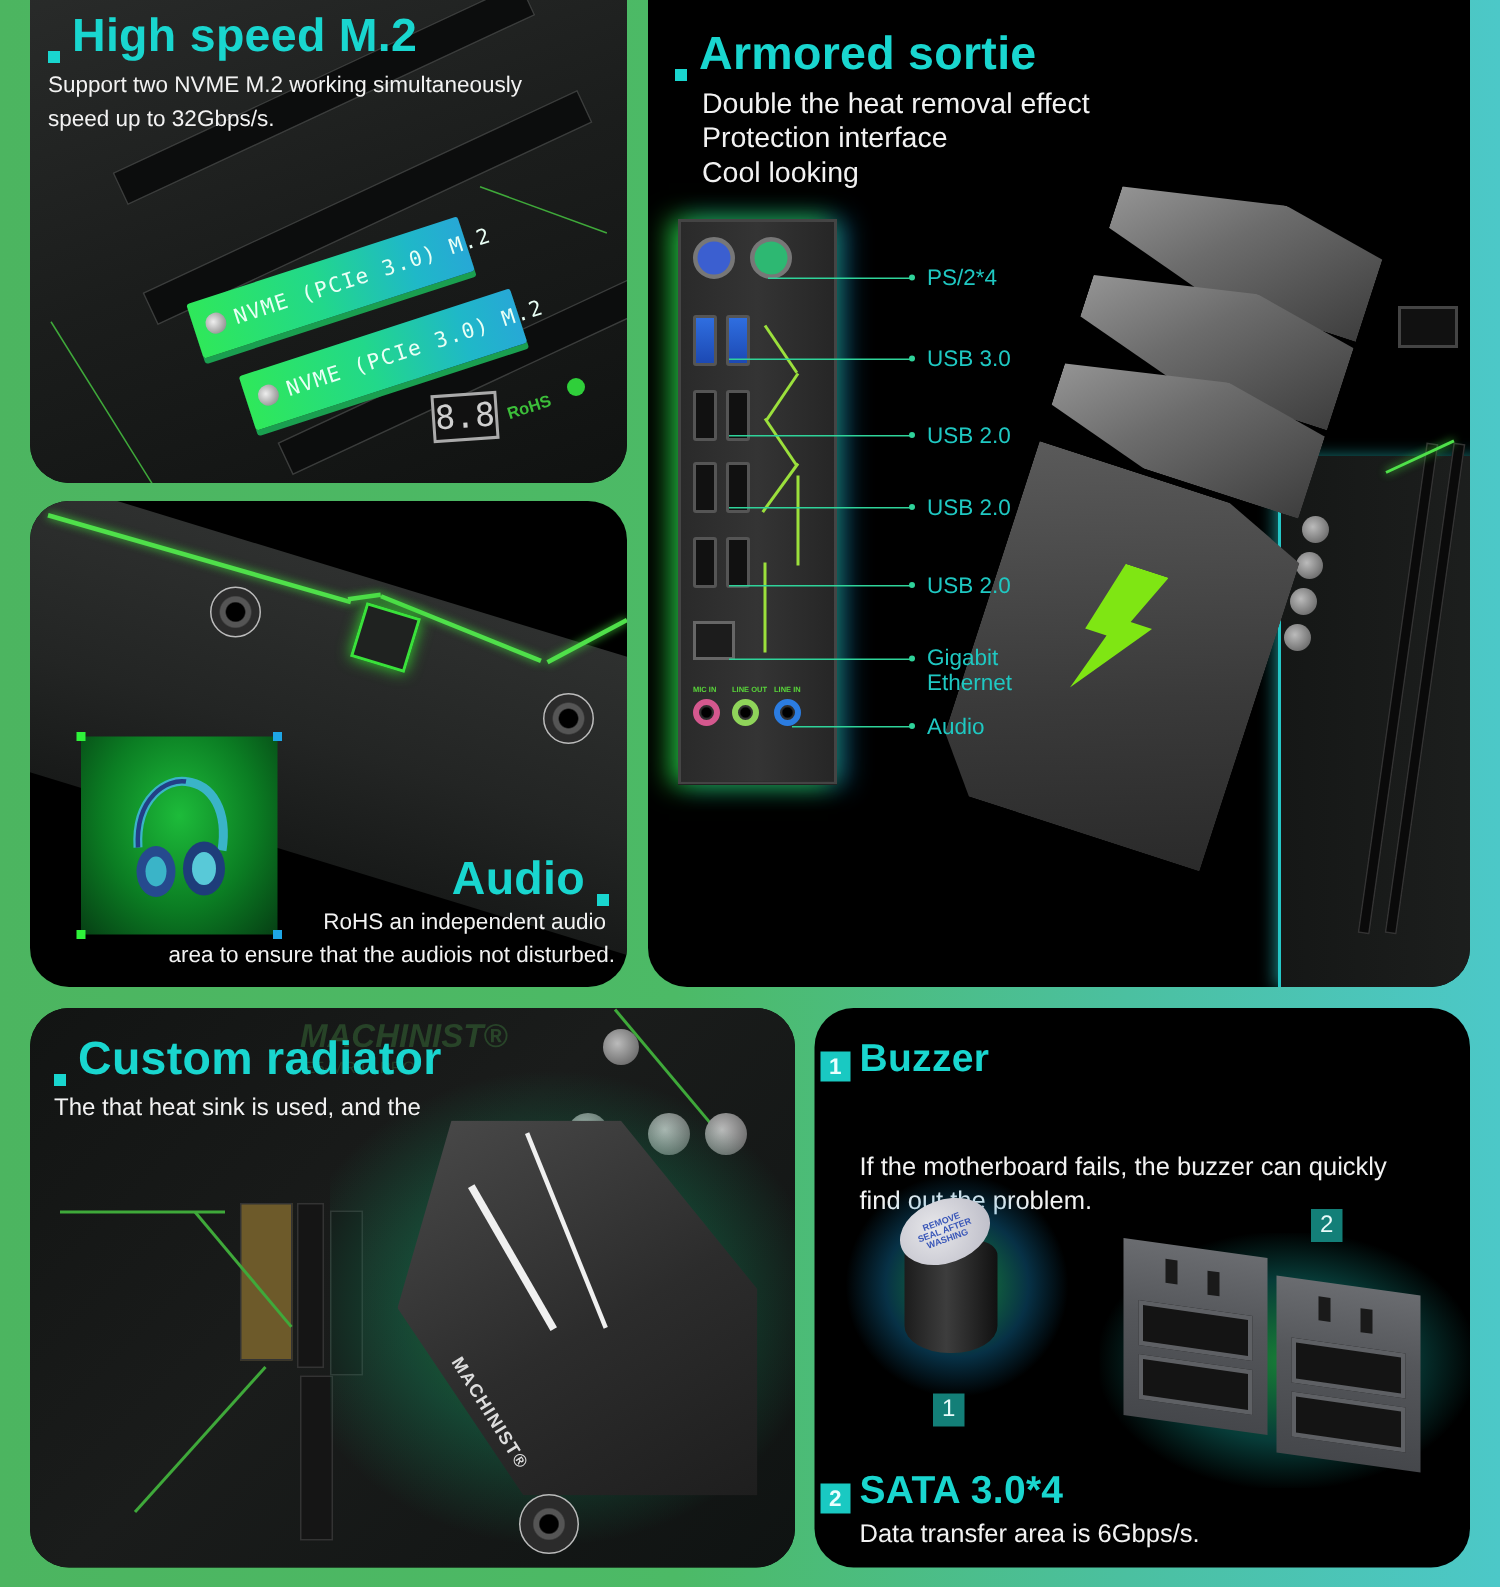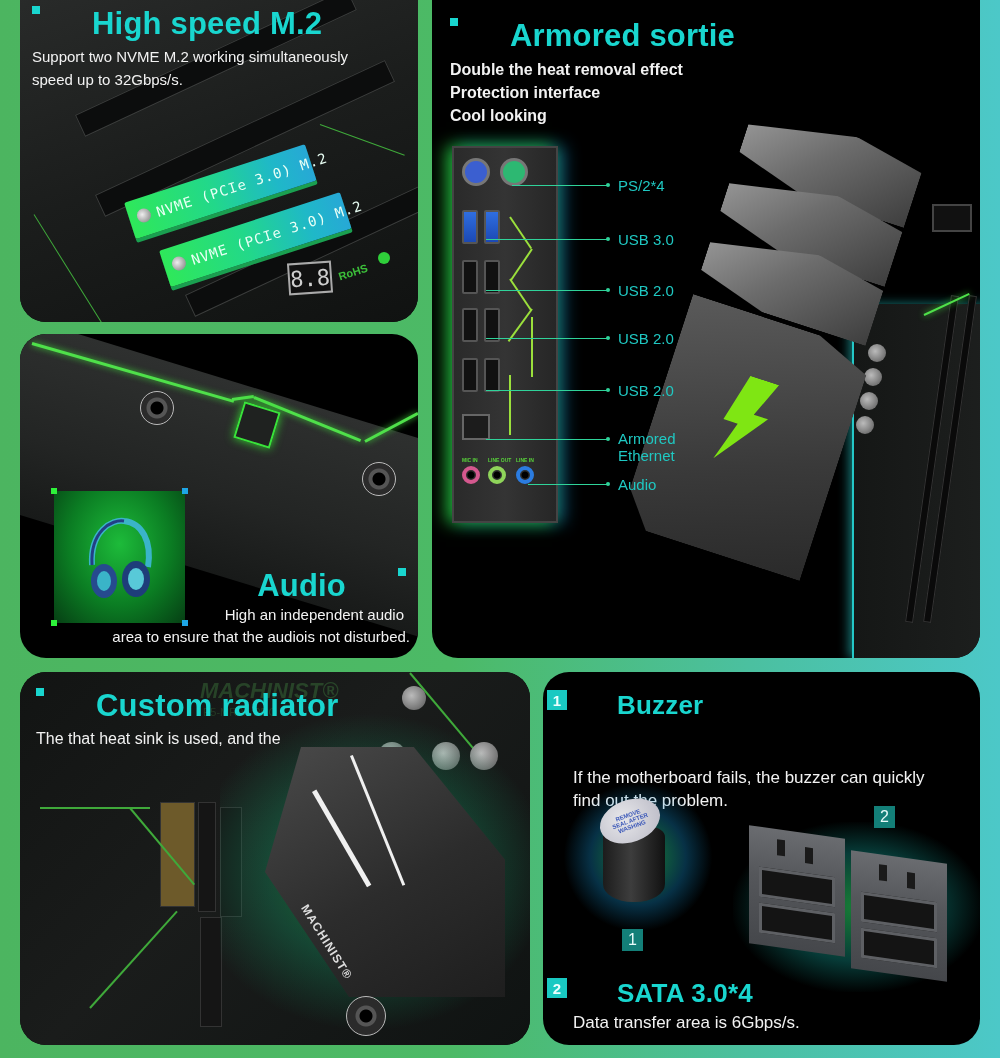--- a/index.html
+++ b/index.html
@@ -16,22 +16,21 @@
     overflow: hidden;
   }
   .title {
     position: absolute;
     color: #19d6cf;
     font-weight: bold;
     font-size: 31px;
     letter-spacing: 0.2px;
     white-space: nowrap;
     display: flex;
-    align-items: flex-start;
-    gap: 44px;
+    align-items: flex-end;
   }
   .title .sq {
     display: inline-block;
     width: 8px; height: 8px;
     background: #19d6cf;
     margin-right: 8px;
   }
   .desc {
     position: absolute;
     color: #f2f2f2;
@@ -309,21 +308,21 @@
       <ellipse cx="54" cy="66" rx="14" ry="18" fill="#1e3d7a"></ellipse>
       <ellipse cx="54" cy="66" rx="8" ry="11" fill="#58c9d8"></ellipse>
     </svg>
   </div>
 
   <div class="title" style="right:12px; top:234px; flex-direction:row;">
     <span>Audio</span>
     <span class="sq" style="margin-left:8px; margin-right:0;"></span>
   </div>
   <div class="desc" style="right:8px; top:270px; text-align:right; font-size:15px; line-height:22px;">
-    <div style="padding-right:6px;">High an independent audio</div>
+    <div style="padding-right:6px;">RoHS an independent audio</div>
     <div>area to ensure that the audiois not disturbed.</div>
   </div>
 </div>
 
 <div class="panel" style="left:432px; top:-26px; width:548px; height:684px;">
   <div class="mb-right" style="top:330px; height:354px;">
     <div class="cap" style="left:14px; top:40px;"></div>
     <div class="cap" style="left:10px; top:64px;"></div>
     <div class="cap" style="left:6px; top:88px;"></div>
     <div class="cap" style="left:2px; top:112px;"></div>
@@ -388,33 +387,33 @@
   <div class="io-dot" style="left:174px; top:362px;"></div>
   <div class="io-label" style="left:186px; top:356px;">USB 2.0</div>
 
   <div class="io-label-line" style="left:54px; top:416px; width:122px;"></div>
   <div class="io-dot" style="left:174px; top:414px;"></div>
   <div class="io-label" style="left:186px; top:408px;">USB 2.0</div>
 
   <div class="io-label-line" style="left:54px; top:465px; width:122px;"></div>
   <div class="io-dot" style="left:174px; top:463px;"></div>
   <div class="io-label" style="left:186px; top:456px;">
-    <div>Armored</div>
+    <div>Gigabit</div>
     <div>Ethernet</div>
   </div>
 
   <div class="io-label-line" style="left:96px; top:510px; width:80px;"></div>
   <div class="io-dot" style="left:174px; top:508px;"></div>
   <div class="io-label" style="left:186px; top:502px;">Audio</div>
 
   <div class="title" style="left:18px; top:44px;">
     <span class="sq"></span>
     <span>Armored sortie</span>
   </div>
-  <div class="desc" style="left:18px; top:84px; font-size:16px; line-height:23px;font-weight:bold;">
+  <div class="desc" style="left:36px; top:84px; font-size:19px; line-height:23px;">
     <div>Double the heat removal effect</div>
     <div>Protection interface</div>
     <div>Cool looking</div>
   </div>
 </div>
 
 <div class="panel" style="left:20px; top:672px; width:510px; height:373px;">
   <div class="rad-board"></div>
   <div class="wm">MACHINIST®</div>
   <div class="wm2">E5-MR9A PRO</div>

